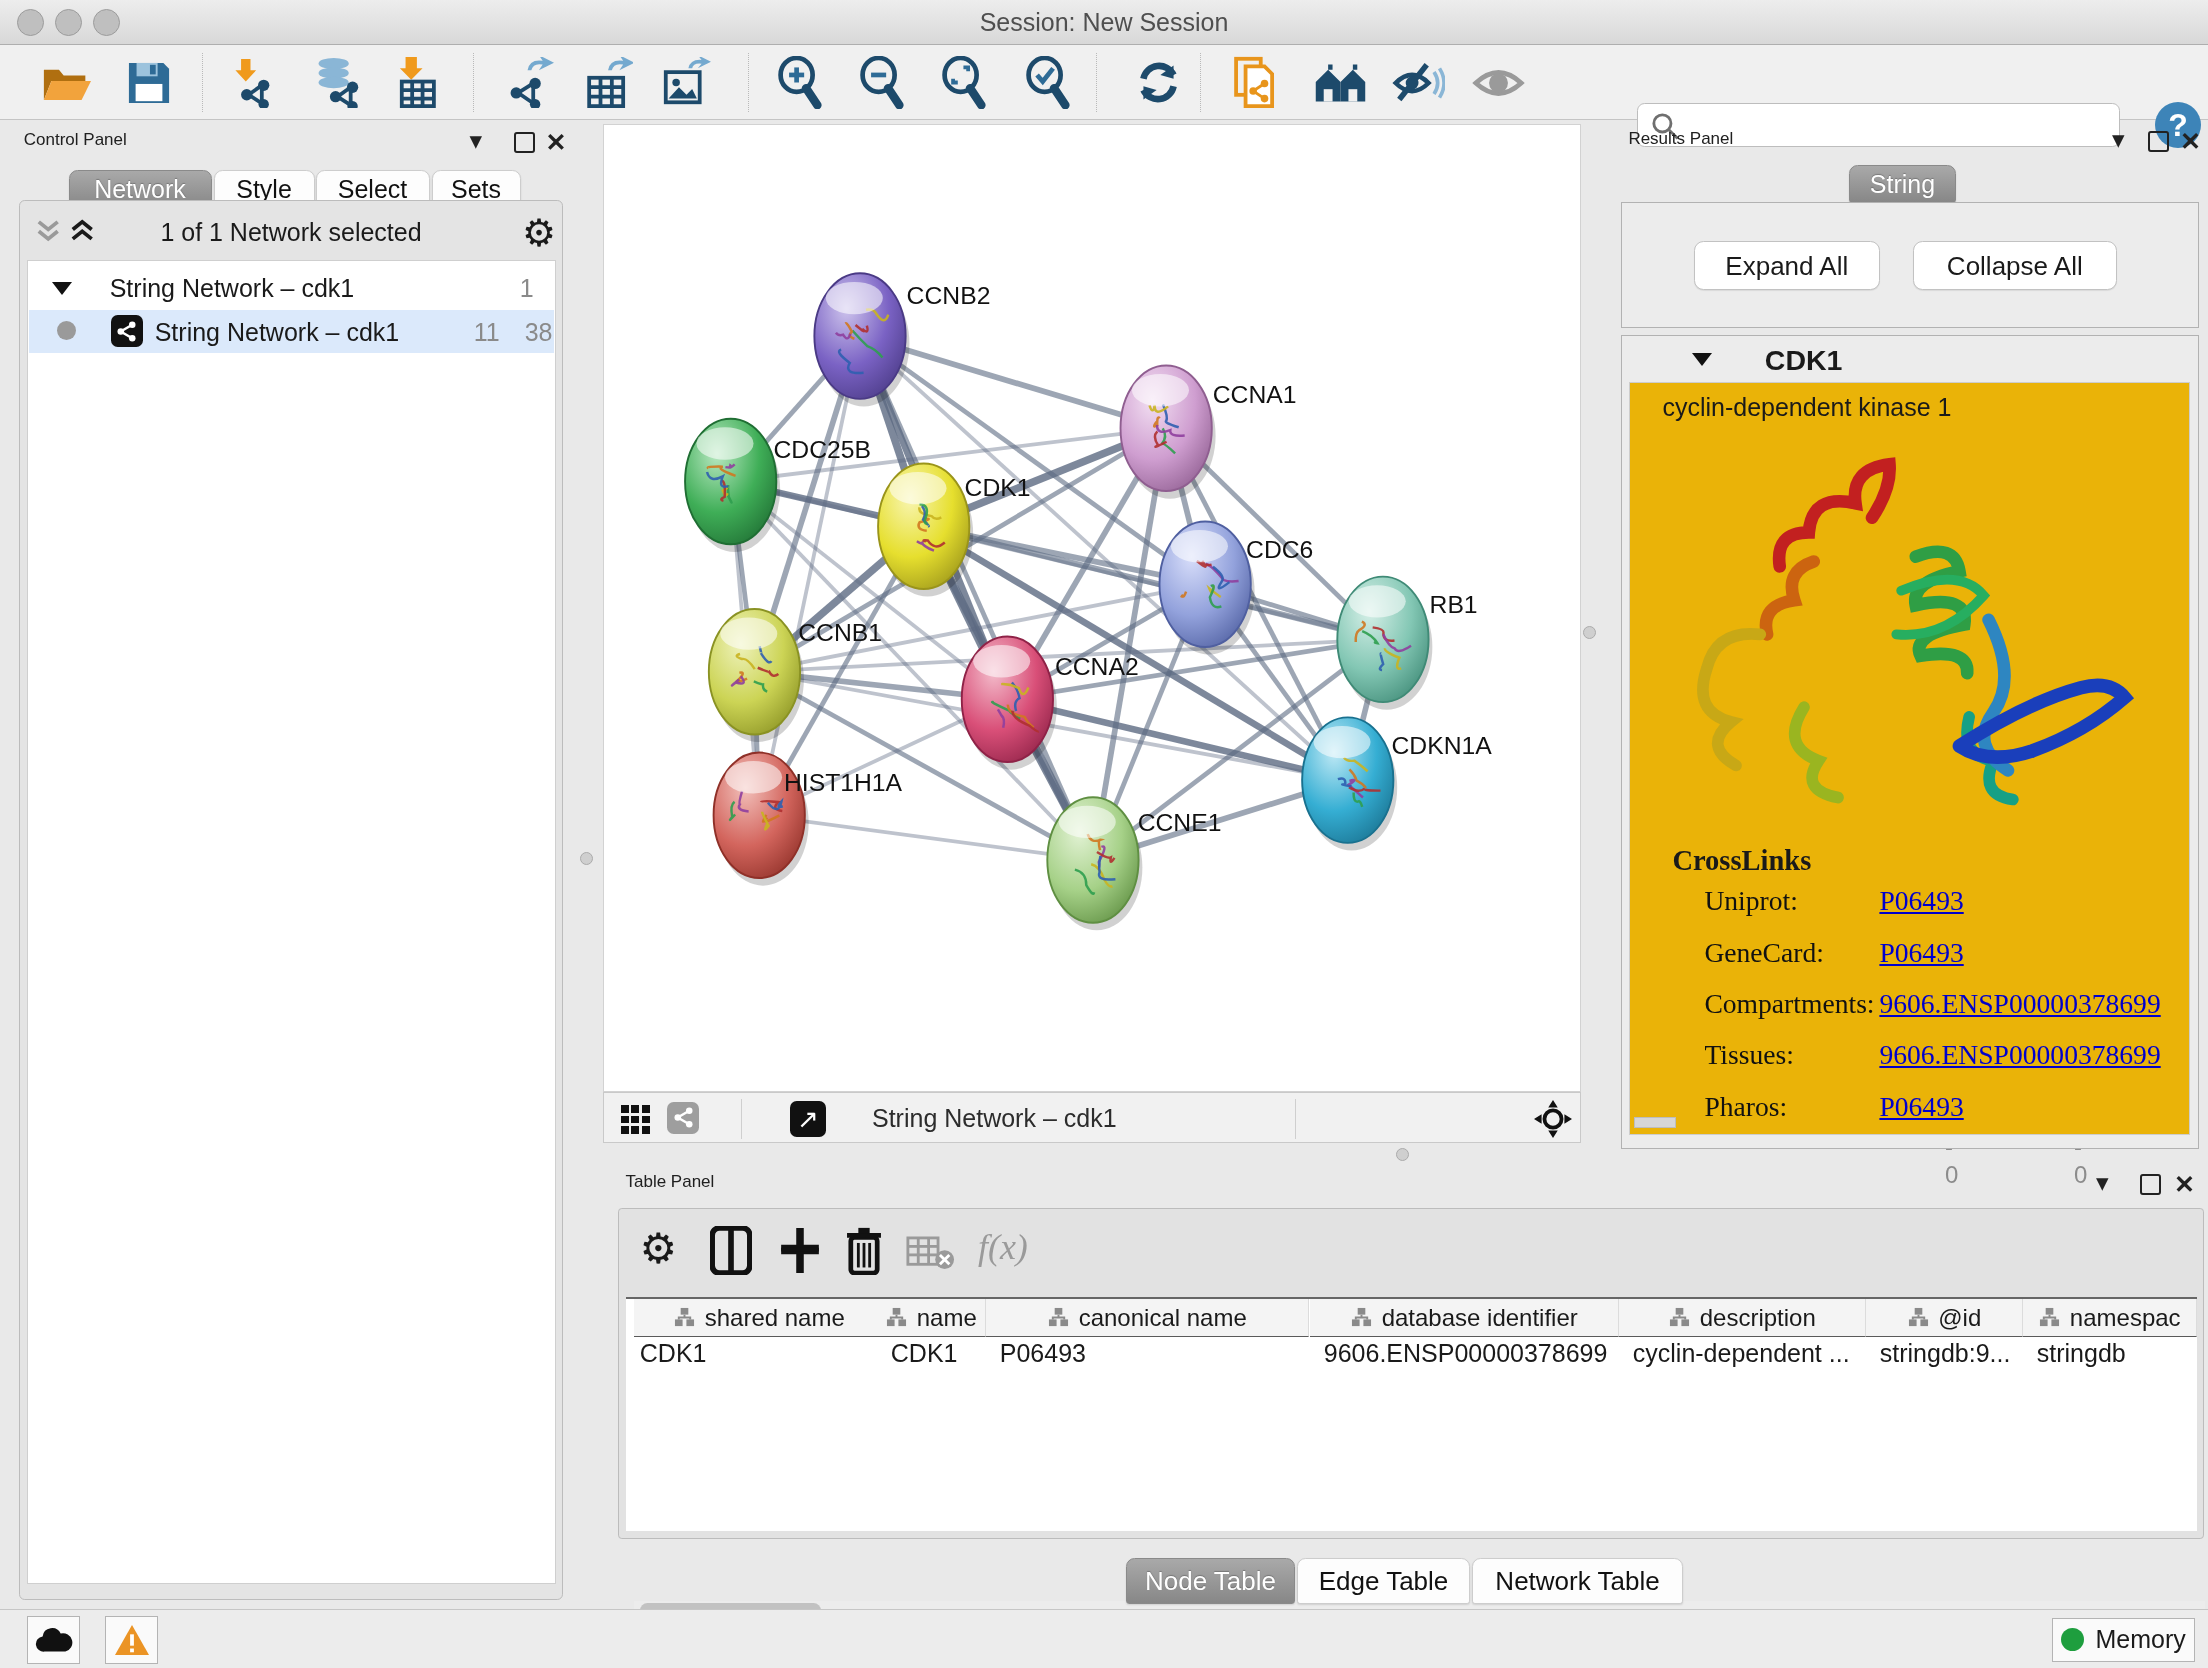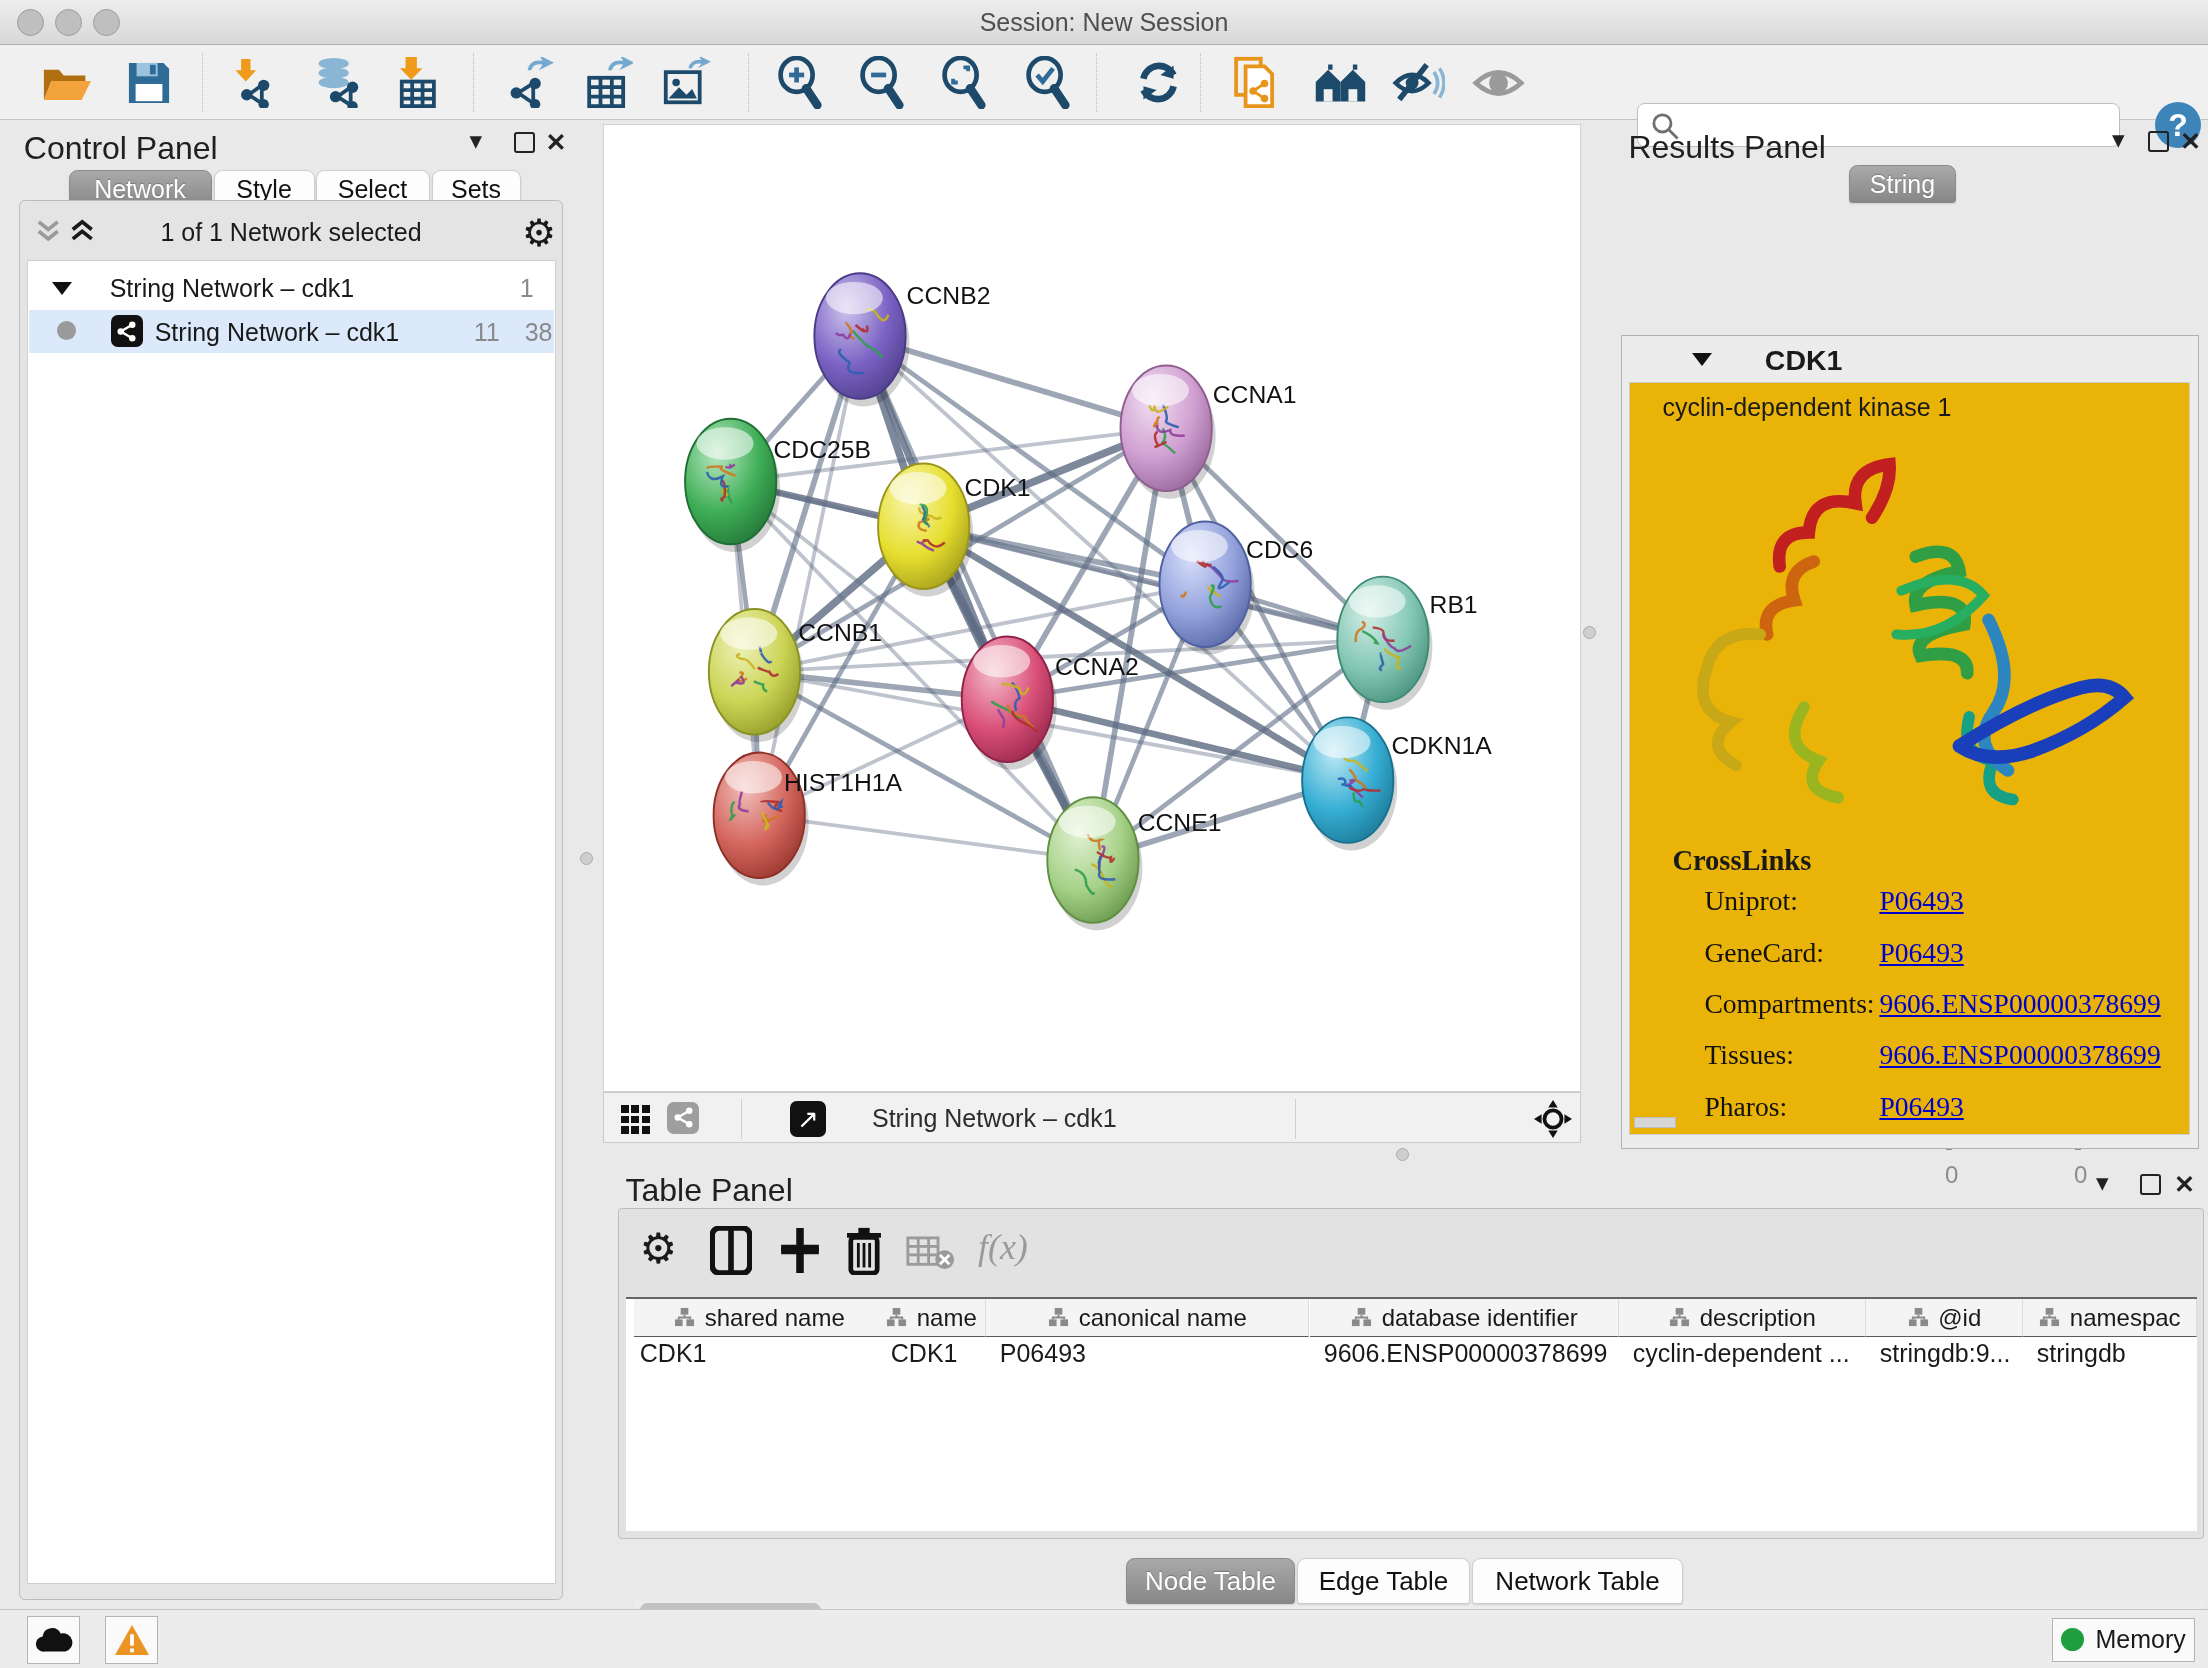--- a/index.html
+++ b/index.html
@@ -22,21 +22,21 @@
     align-items:center; justify-content:center; }
   .tsep { position:absolute; top:7.6px; width:0; height:59px; border-left:1.9px dotted #b9b9b9; }
   #search-box { position:absolute; left:1637px; top:58px; width:483px; height:44px;
     background:#fff; border:1.9px solid #bdbdbd; border-radius:7.6px; }
   #search-box input { position:absolute; left:51px; top:3.8px; width:418px; height:32px;
     border:none; outline:none; font-size:23px; background:transparent; }
   #help-btn { position:absolute; left:2155px; top:57px; width:46px; height:46px; border-radius:50%;
     background:#3d84b8; color:#fff; font-size:32px; font-weight:bold; text-align:center; line-height:46px; }
 
   
-  .panel-title { font-size:32px; color:#202020; }
+  .panel-title { font-size:17px; color:#202020; }
   .panel-ctl { position:absolute; font-size:25px; color:#222; }
   .box-sq { width:21px; height:21px; border:2.9px solid #222; border-radius:2.9px; }
   .tab { position:absolute; height:38px; background:#fdfdfd; border:1px solid #cdcdcd;
     border-radius:8.6px 8.6px 2.9px 2.9px; text-align:center; font-size:25px; line-height:36px; color:#111;
     box-shadow:0 1px 1.9px rgba(0,0,0,.12); }
   .tab.active { background:linear-gradient(#a9a9a9,#878787); color:#fff; border-color:#8a8a8a;
     text-shadow:0 -1px 1px rgba(0,0,0,.25); }
 
   
   #control-panel { position:absolute; left:9.5px; top:124px; width:561px; height:1482px; }
@@ -626,20 +626,24 @@
 </div>
 
 <div id="results-panel">
   <span class="panel-title abs" style="left:11.4px; top:4.8px">Results Panel</span>
   <span class="panel-ctl" style="left:495px; top:1px">▾</span>
   <span class="box-sq abs" style="left:531px; top:6.7px"></span>
   <span class="panel-ctl" style="left:563px; top:2.9px; font-weight:bold">✕</span>
 
   <div class="tab active" style="left:232px; top:41px; width:107px">String</div>
 
+  <div class="rbox" style="top:78px; height:126px">
+    <div class="btn" style="left:72px; top:38px; width:186px">Expand All</div>
+    <div class="btn" style="left:291px; top:38px; width:204px">Collapse All</div>
+  </div>
 
   <div class="rbox" style="top:211px; height:814px">
     <span class="tri-down abs" style="left:70px; top:17px"></span>
     <span class="abs" style="left:143px; top:7.6px; font-size:28.5px; font-weight:bold">CDK1</span>
 
     <div id="gene-inner">
       <span class="abs" style="left:32px; top:9.5px; font-size:25px">cyclin-dependent kinase 1</span>
 
       <svg width="476" height="409" viewBox="0 0 490 420" style="position:absolute;left:38px;top:42px">
         <g fill="none" stroke-linecap="round">

